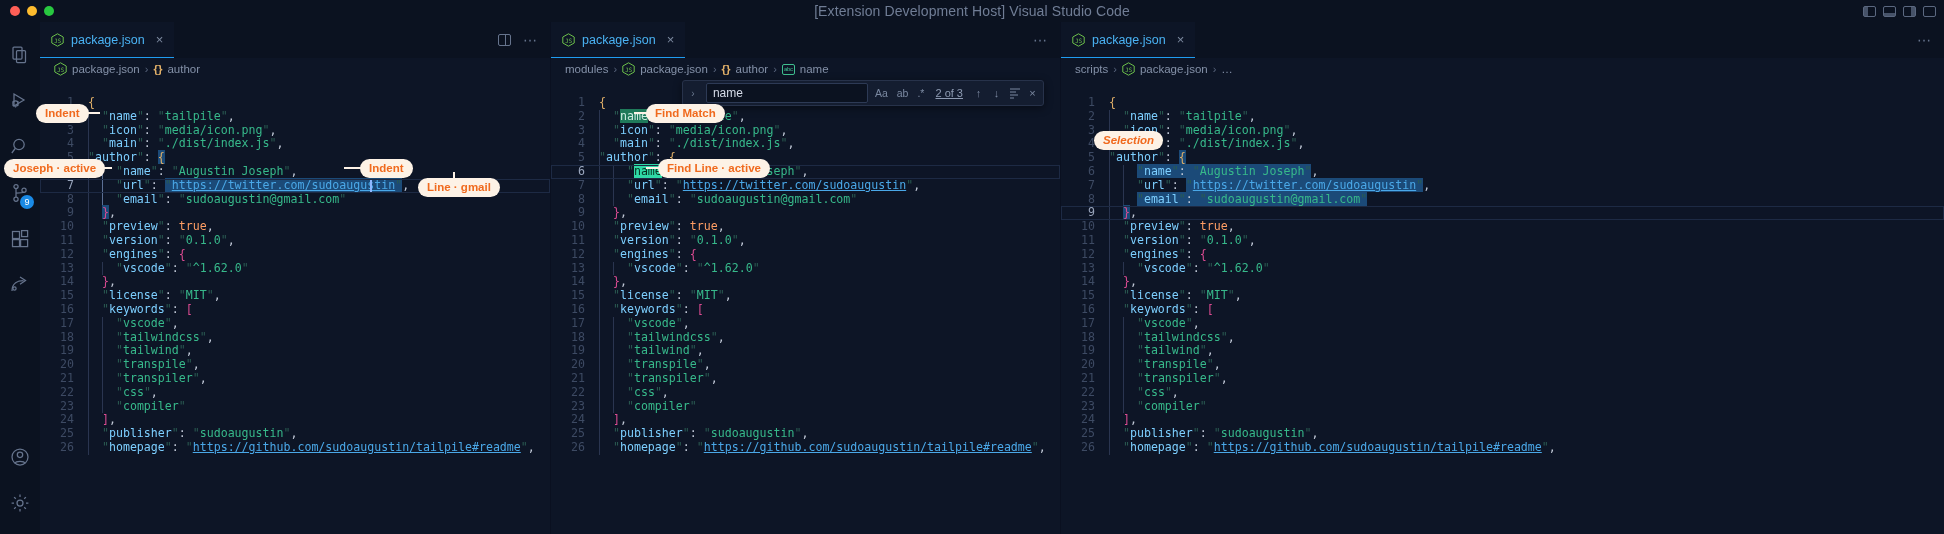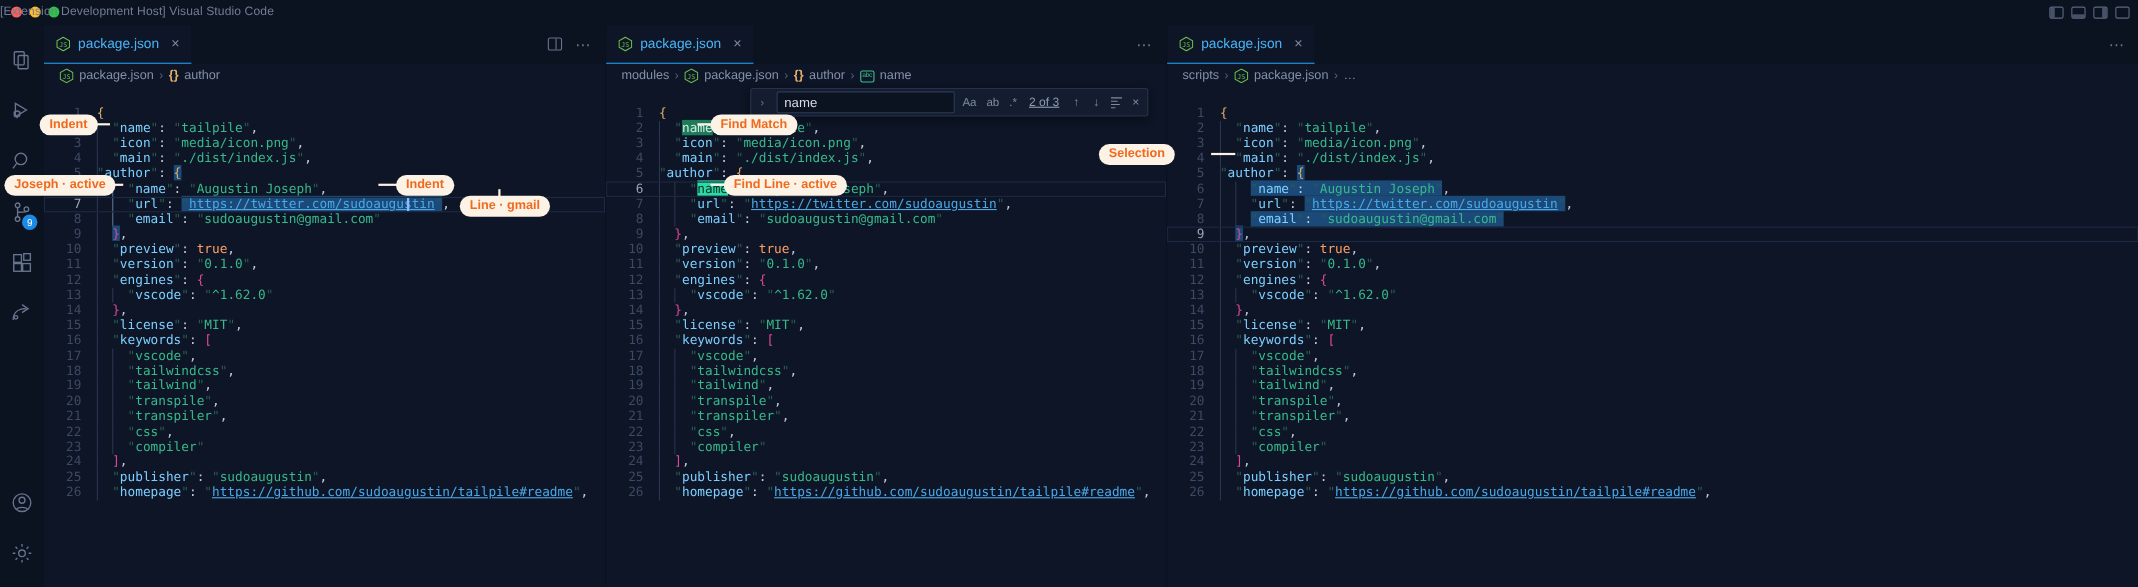--- a/index.html
+++ b/index.html
@@ -15,22 +15,22 @@
   .titlebar {
     position: absolute; top: 0; left: 0; right: 0; height: 22px;
     background: #0b1220; display: flex; align-items: center;
   }
   .traffic { display: flex; gap: 7px; padding-left: 10px; align-items: center; }
   .dot { width: 10px; height: 10px; border-radius: 50%; }
   .dot.red { background: #ff5f57; }
   .dot.yellow { background: #febc2e; }
   .dot.green { background: #28c840; }
   .title-text {
-    position: absolute; left: 0; right: 0; 
-    font-size: 11px; color: #707d95; letter-spacing: .1px;
+    position: absolute; left: 0; right: 0; text-align: center;
+    font-size: 14px; color: #707d95; letter-spacing: .1px;
   }
   .titlebar-right {
     position: absolute; right: 8px; top: 0; height: 22px;
     display: flex; align-items: center; gap: 7px;
   }
   .layout-ico { width: 13px; height: 11px; border: 1px solid #5b6880; border-radius: 2px; position: relative; }
   .layout-ico::after { content: ""; position: absolute; top: 0; bottom: 0; width: 4px; background: #5b6880; opacity: .75; }
   .layout-ico.l::after { left: 0; }
   .layout-ico.b::after { left: 0; right: 0; width: auto; top: auto; height: 3px; bottom: 0; }
   .layout-ico.r::after { right: 0; }
@@ -476,16 +476,16 @@
 
   <div class="callout" style="left:418px; top:178px;">Line · gmail</div>
   <div class="leader v" style="left:453px; top:172px; height:8px;"></div>
 
   <div class="callout" style="left:646px; top:104px;">Find Match</div>
   <div class="leader" style="left:634px; top:112px; width:14px;"></div>
 
   <div class="callout" style="left:658px; top:159px;">Find Line · active</div>
   <div class="leader" style="left:646px; top:167px; width:14px;"></div>
 
-  <div class="callout" style="left:999px; top:131px;">Selection</div>
+  <div class="callout" style="left:1094px; top:131px;font-style:italic;">Selection</div>
   <div class="leader" style="left:1101px; top:139px; width:22px;"></div>
 
 </div>
 
 </body></html>

